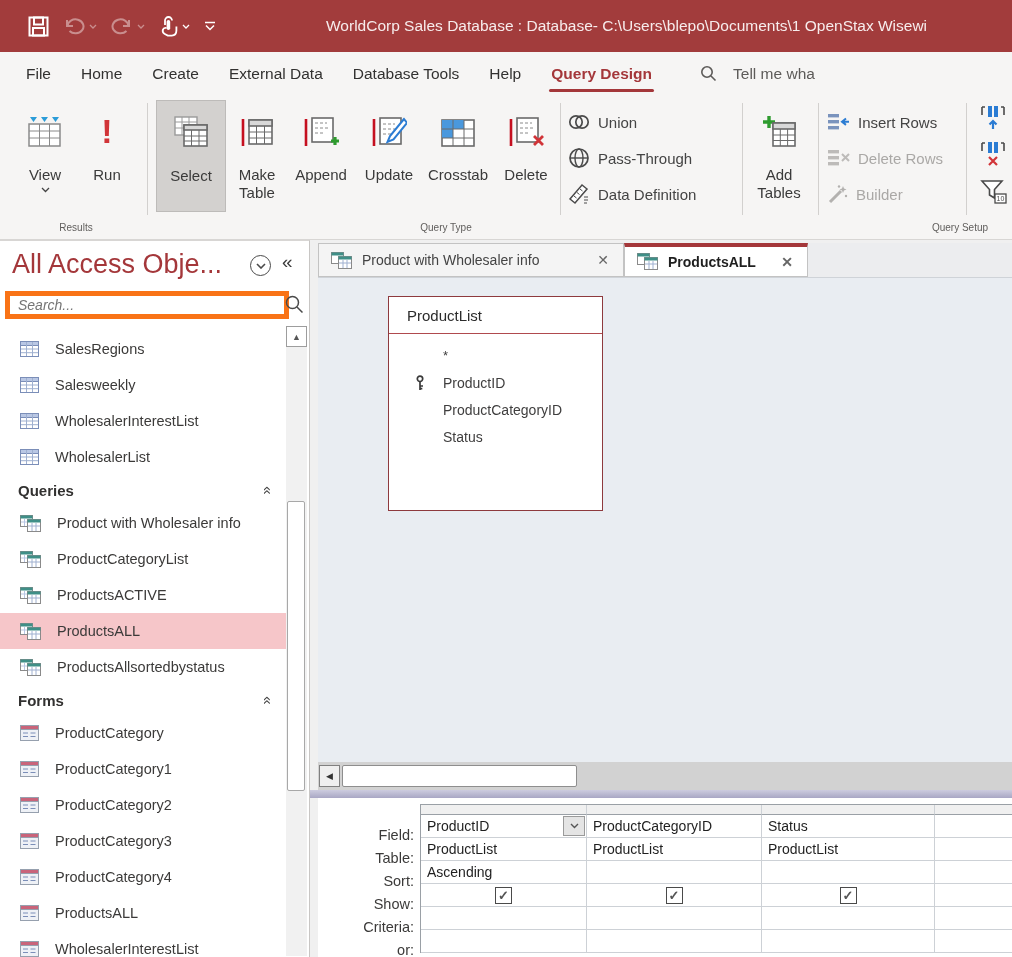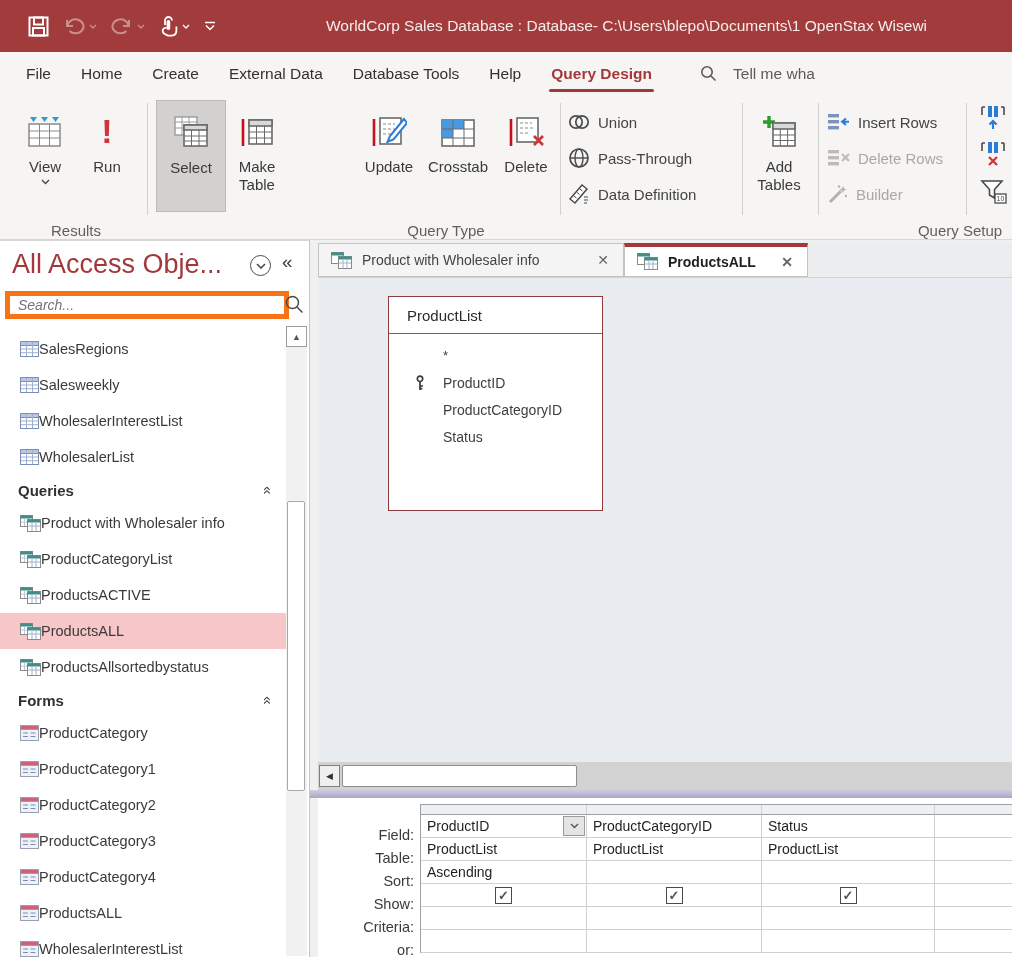--- a/index.html
+++ b/index.html
@@ -27,26 +27,26 @@
   .menu-item.active { color:#A4373A; font-weight:600; }
   .menu-item.active::after { content:""; position:absolute; left:-2px; right:-2px;
     bottom:3px; height:3px; background:#A4373A; border-radius:2px; }
   .tellme { margin-left:48px; display:flex; align-items:center; gap:16px;
     color:#5d5b59; font-size:15.5px; white-space:nowrap; }
 
   
   .ribbon { position:absolute; left:0; top:95px; width:1012px; height:145px;
     background:#f6f5f4; border-bottom:1px solid #d8d6d4; }
   .rb-divider { position:absolute; top:8px; height:112px; width:1px; background:#d2d0ce; }
-  .grp-label { position:absolute; top:127px; font-size:15px; color:#605e5c;
+  .grp-label { position:absolute; top:127px; font-size:10px; color:#605e5c;
     text-align:center; white-space:nowrap; }
   .bigbtn { position:absolute; top:5px; height:112px; display:flex;
     flex-direction:column; align-items:center; cursor:default; }
   .bigbtn .ic { height:48px; display:flex; align-items:flex-end; justify-content:center; }
-  .bigbtn .lbl { margin-top:10px; font-size:15px; color:#3a3a3a; line-height:18px;
+  .bigbtn .lbl { margin-top:18px; font-size:15px; color:#3a3a3a; line-height:18px;
     text-align:center; white-space:nowrap; }
   .bigbtn.pressed { background:#d3d1cf; border:1px solid #bdbbb9; }
   .runmark { font-size:34px; font-weight:700; color:#D13438; line-height:34px; }
   .smallbtn { position:absolute; display:flex; align-items:center; gap:8px;
     height:30px; font-size:15px; color:#444; white-space:nowrap; }
   .smallbtn.disabled { color:#aaa8a6; }
   .chev-dn { margin-top:3px; }
 
   
   .content { position:absolute; left:0; top:240px; width:1012px; height:717px; }
@@ -59,21 +59,21 @@
   .nav-dd { position:absolute; left:250px; top:14px; width:21px; height:21px;
     border:1.5px solid #4a4a4a; border-radius:50%; display:flex; align-items:center;
     justify-content:center; }
   .nav-collapse { position:absolute; left:282px; top:10px; font-size:19px; color:#3a3a3a; }
   .nav-search { position:absolute; left:5px; top:50px; width:284px; height:28px;
     border:5px solid #f97316; font-size:14px; font-style:italic; color:#555;
     padding:0 26px 0 8px; outline:none; background:#fff; }
   .nav-search-ic { position:absolute; left:284px; top:53px; }
   .nav-list { position:absolute; left:0; top:90px; width:286px; }
   .nav-row { height:36px; display:flex; align-items:center; padding-left:20px;
-    gap:0; font-size:14.5px; color:#3b3a39; white-space:nowrap; }
+    gap:16px; font-size:14.5px; color:#3b3a39; white-space:nowrap; }
   .nav-row.selected { background:#F6C6C9; }
   .nav-sec { height:30px; display:flex; align-items:center; padding:0 14px 0 18px;
     font-size:15px; font-weight:700; color:#323130; }
   .nav-sec .sp { flex:1; }
   .sec-chev { font-size:15px; color:#444; transform:rotate(90deg); font-weight:400; }
   .nav-scroll { position:absolute; right:2px; top:85px; width:21px; height:630px;
     background:#f1f1f1; }
   .nav-scroll .up { position:absolute; left:0; top:0; width:21px; height:21px;
     background:#fff; border:1px solid #9d9d9d; color:#555; font-size:9px;
     display:flex; align-items:center; justify-content:center; }
@@ -247,20 +247,31 @@
       <span class="ic">
         <svg width="34" height="32" viewBox="0 0 34 32">
             <line x1="3" y1="3" x2="3" y2="30" stroke="#C50F1F" stroke-width="2.6"></line>
             <rect x="9" y="4" width="23" height="24" fill="#fff" stroke="#6a6a6a" stroke-width="1.6"></rect>
             <rect x="9" y="4" width="23" height="6" fill="#d9d9d9" stroke="#6a6a6a" stroke-width="1.6"></rect>
             <path d="M9 16 H32 M9 22 H32 M16.5 10 V28 M24.5 10 V28" stroke="#6a6a6a" fill="none"></path>
           </svg>
       </span>
       <span class="lbl"><span>Make</span><br><span>Table</span></span>
     </div>
+    <div class="bigbtn" style="left:286px; width:70px;">
+      <span class="ic">
+        <svg width="36" height="32" viewBox="0 0 36 32">
+            <line x1="3" y1="3" x2="3" y2="30" stroke="#C50F1F" stroke-width="2.6"></line>
+            <rect x="9" y="2" width="21" height="24" fill="#fff" stroke="#6a6a6a" stroke-width="1.6"></rect>
+            <path d="M12 7 H24 M12 12 H27 M12 17 H22" stroke="#8a8a8a" stroke-dasharray="3 2" fill="none"></path>
+            <path d="M28 25 h8 M32 21 v8" stroke="#2e9b2e" stroke-width="3.2" fill="none"></path>
+          </svg>
+      </span>
+      <span class="lbl">Append</span>
+    </div>
     <div class="bigbtn" style="left:357px; width:64px;">
       <span class="ic">
         <svg width="36" height="32" viewBox="0 0 36 32">
             <line x1="3" y1="3" x2="3" y2="30" stroke="#C50F1F" stroke-width="2.6"></line>
             <rect x="9" y="2" width="21" height="26" fill="#fff" stroke="#6a6a6a" stroke-width="1.6"></rect>
             <path d="M12 8 H24 M12 13 H26 M12 18 H21" stroke="#8a8a8a" stroke-dasharray="3 2" fill="none"></path>
             <path d="M33 3 L19 20 l-2.5 6 6 -2.5 L36 7 Z" fill="#fff" stroke="#2b7cd3" stroke-width="2"></path>
           </svg>
       </span>
       <span class="lbl">Update</span>

